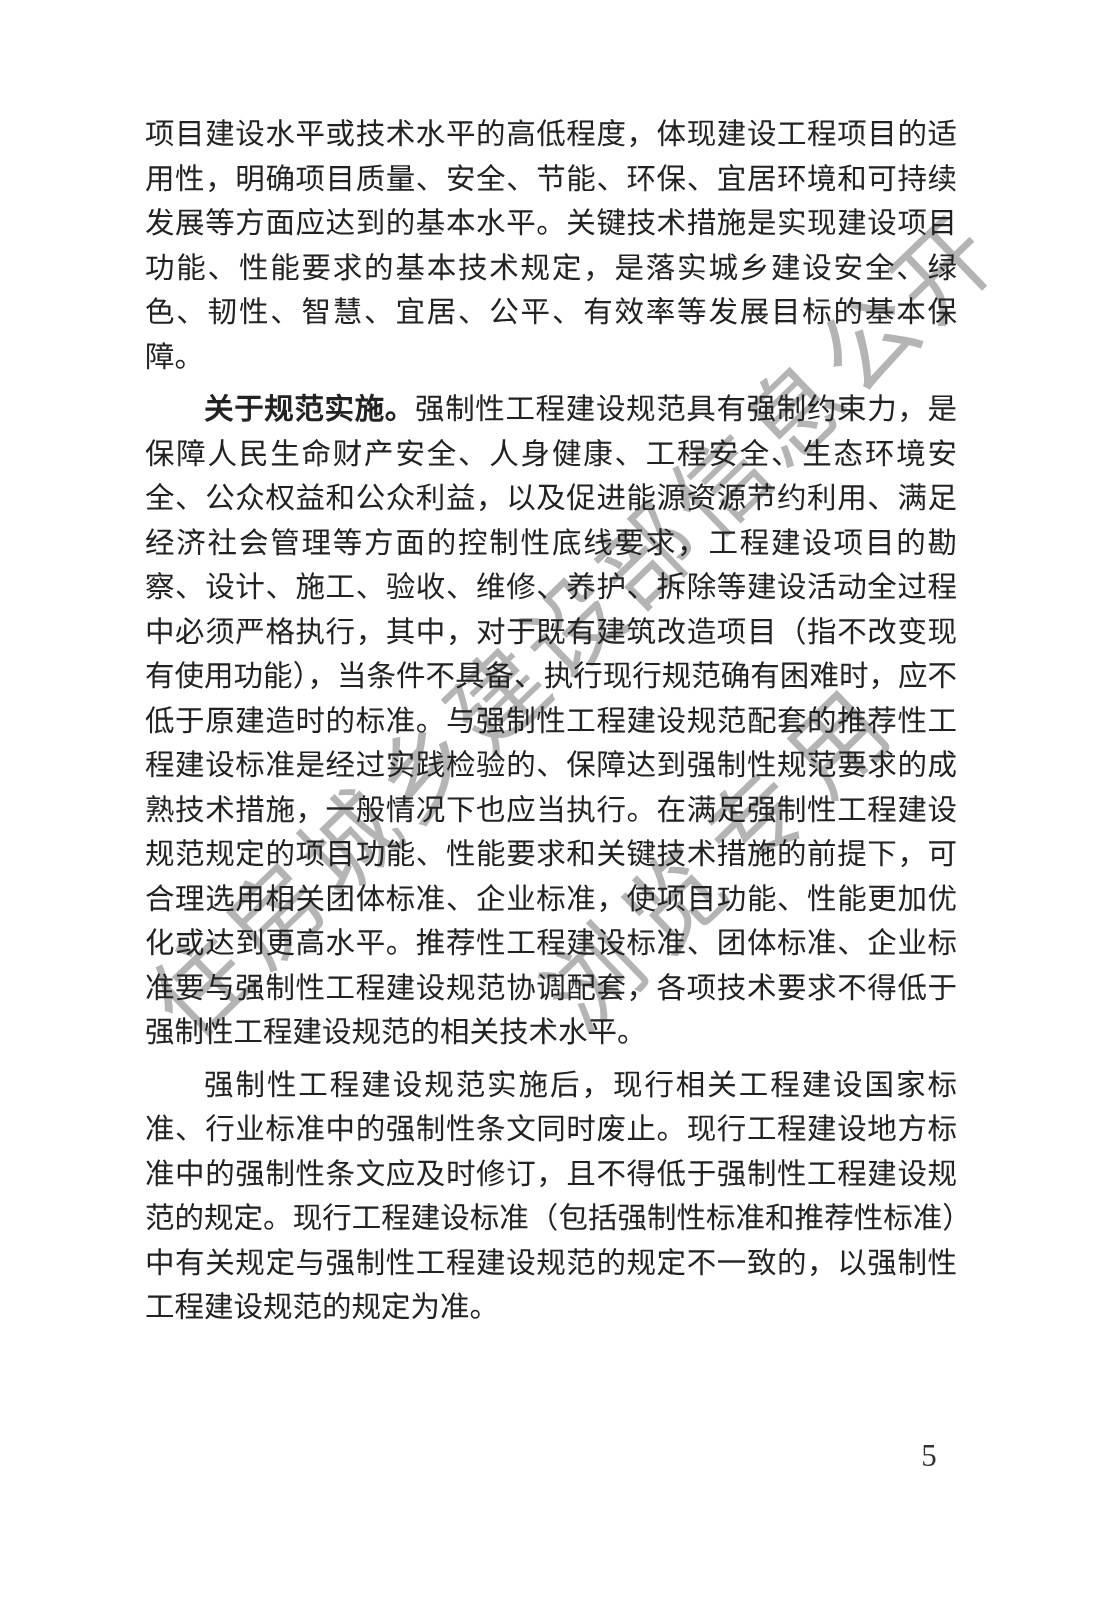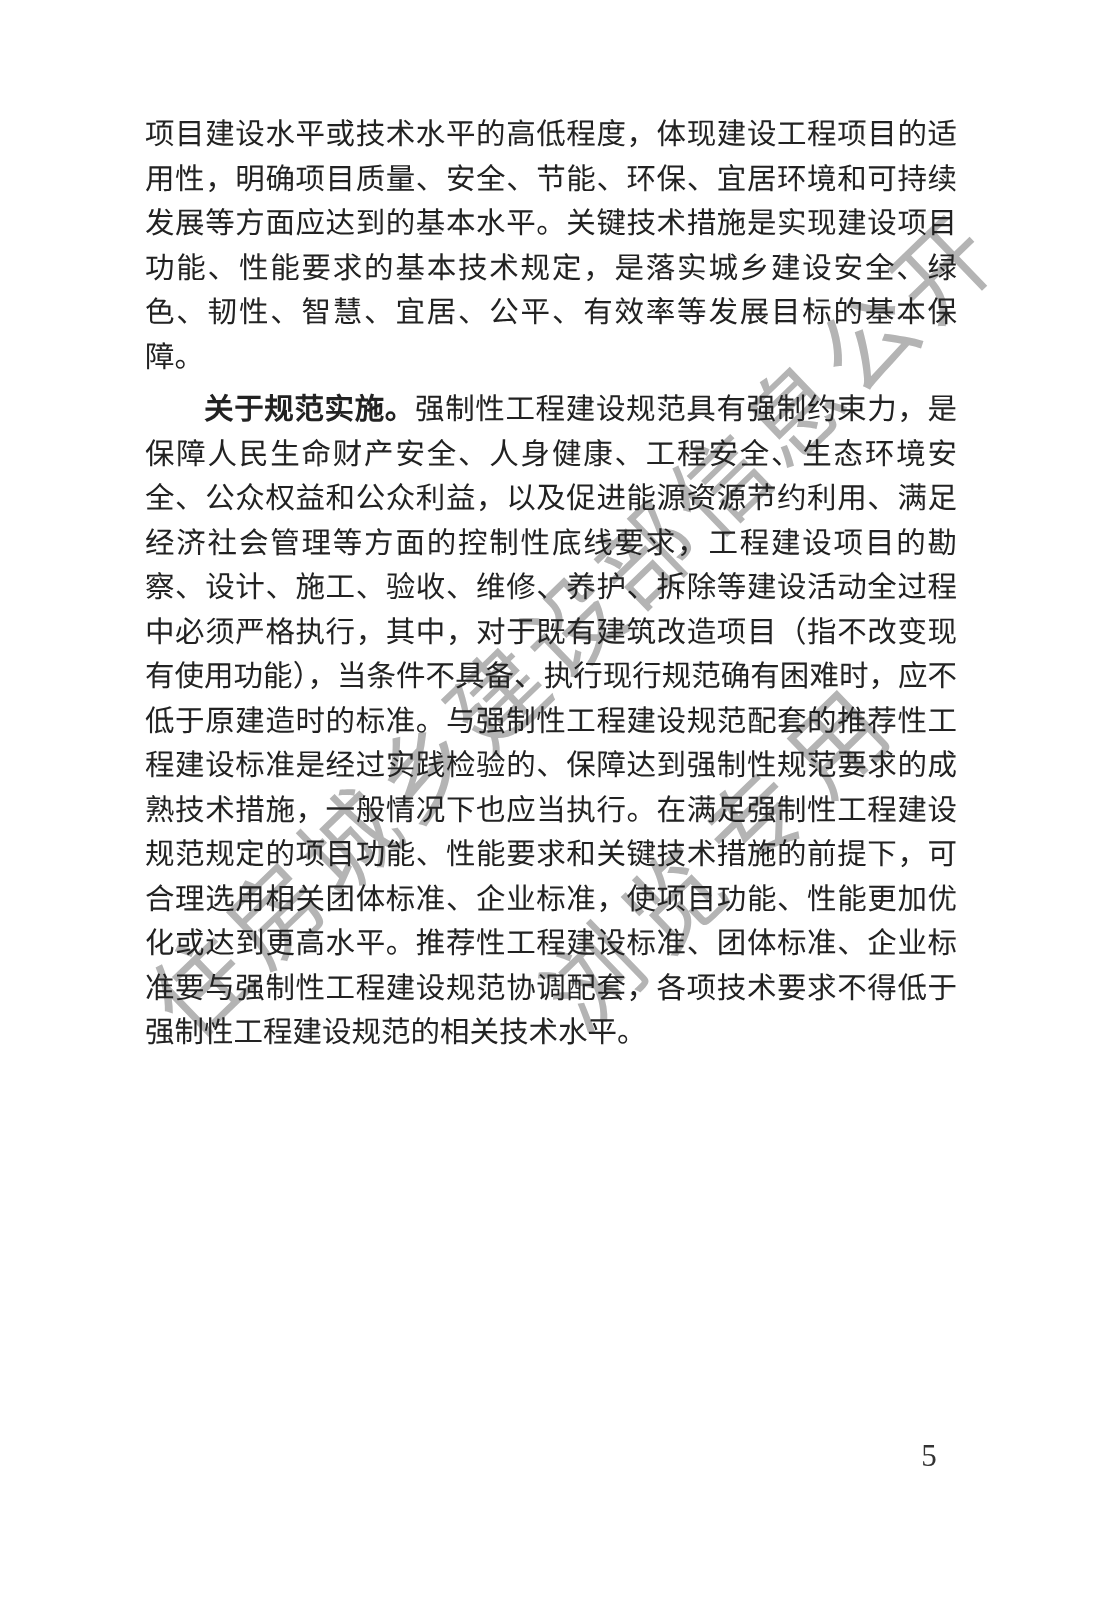--- a/index.html
+++ b/index.html
@@ -69,17 +69,18 @@
 
 <div class="page">
 
   <div class="watermark-line wm1" style="color: rgb(180, 180, 180);">住房城乡建设部信息公开</div>
 
   <div class="watermark-line wm2" style="color: rgb(180, 180, 180);">浏览专用</div>
 
   <main class="text-block" id="paragraphs">
       <p><span>项目建设水平或技术水平的高低程度，体现建设工程项目的适用性，明确项目质量、安全、节能、环保、宜居环境和可持续发展等方面应达到的基本水平。关键技术措施是实现建设项目功能、性能要求的基本技术规定，是落实城乡建设安全、绿色、韧性、智慧、宜居、公平、有效率等发展目标的基本保障。</span></p>
       <p class="indent"><span class="run-bold">关于规范实施。</span><span>强制性工程建设规范具有强制约束力，是保障人民生命财产安全、人身健康、工程安全、生态环境安全、公众权益和公众利益，以及促进能源资源节约利用、满足经济社会管理等方面的控制性底线要求，工程建设项目的勘察、设计、施工、验收、维修、养护、拆除等建设活动全过程中必须严格执行，其中，对于既有建筑改造项目（指不改变现有使用功能），当条件不具备、执行现行规范确有困难时，应不低于原建造时的标准。与强制性工程建设规范配套的推荐性工程建设标准是经过实践检验的、保障达到强制性规范要求的成熟技术措施，一般情况下也应当执行。在满足强制性工程建设规范规定的项目功能、性能要求和关键技术措施的前提下，可合理选用相关团体标准、企业标准，使项目功能、性能更加优化或达到更高水平。推荐性工程建设标准、团体标准、企业标准要与强制性工程建设规范协调配套，各项技术要求不得低于强制性工程建设规范的相关技术水平。</span></p>
+      <p class="indent"><span>强制性工程建设规范实施后，现行相关工程建设国家标准、行业标准中的强制性条文同时废止。现行工程建设地方标准中的强制性条文应及时修订，且不得低于强制性工程建设规范的规定。现行工程建设标准（包括强制性标准和推荐性标准）中有关规定与强制性工程建设规范的规定不一致的，以强制性工程建设规范的规定为准。</span></p>
     </main>
 
   <div class="page-number">5</div>
 
 </div>
 
 </body></html>

